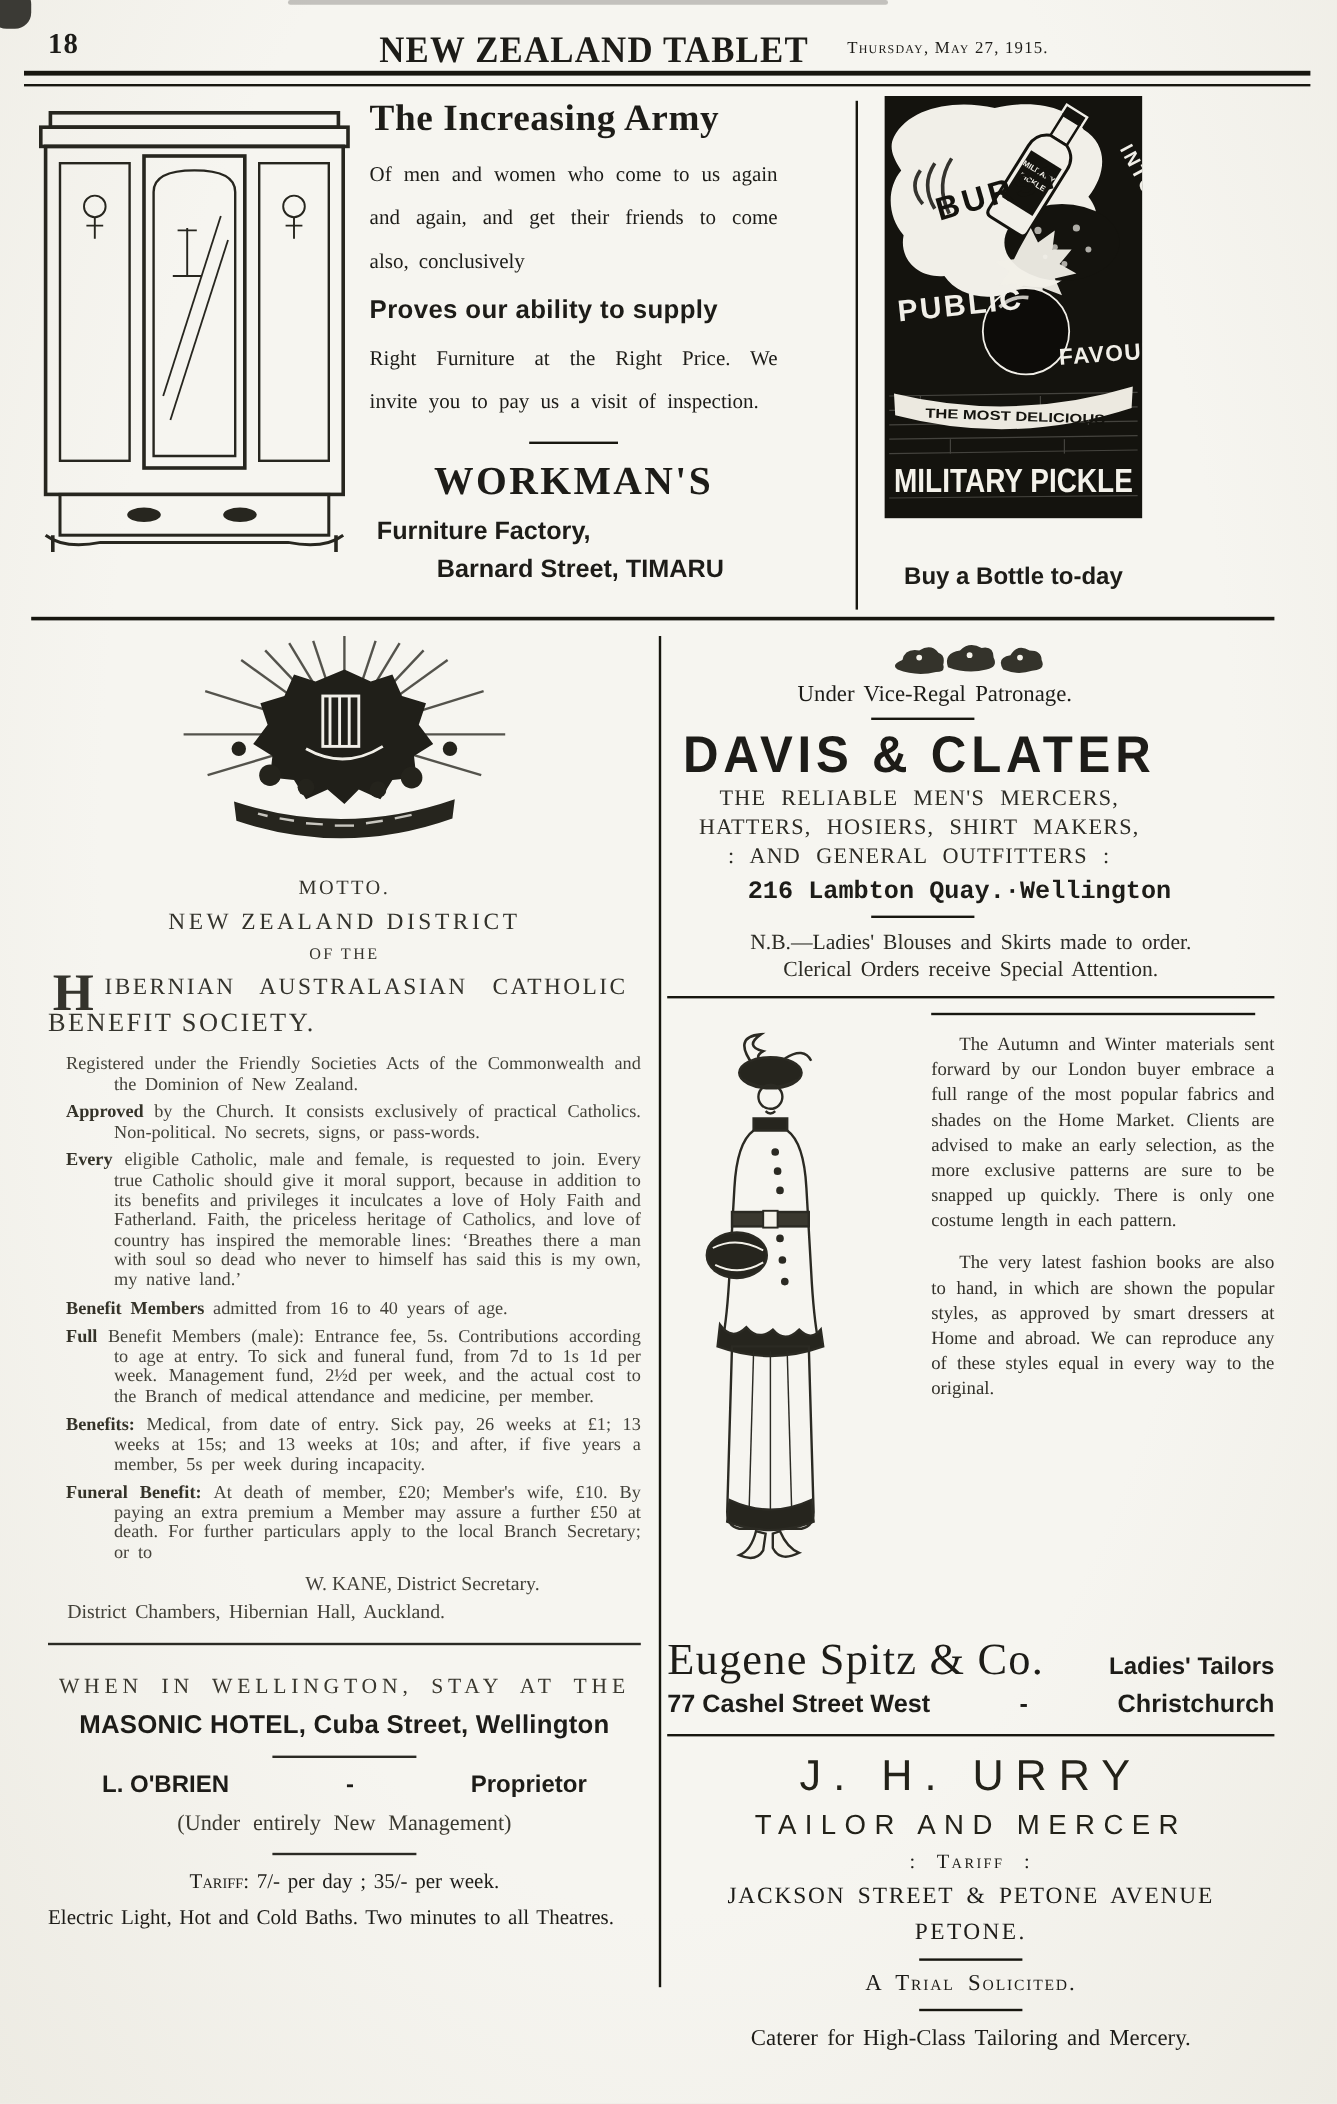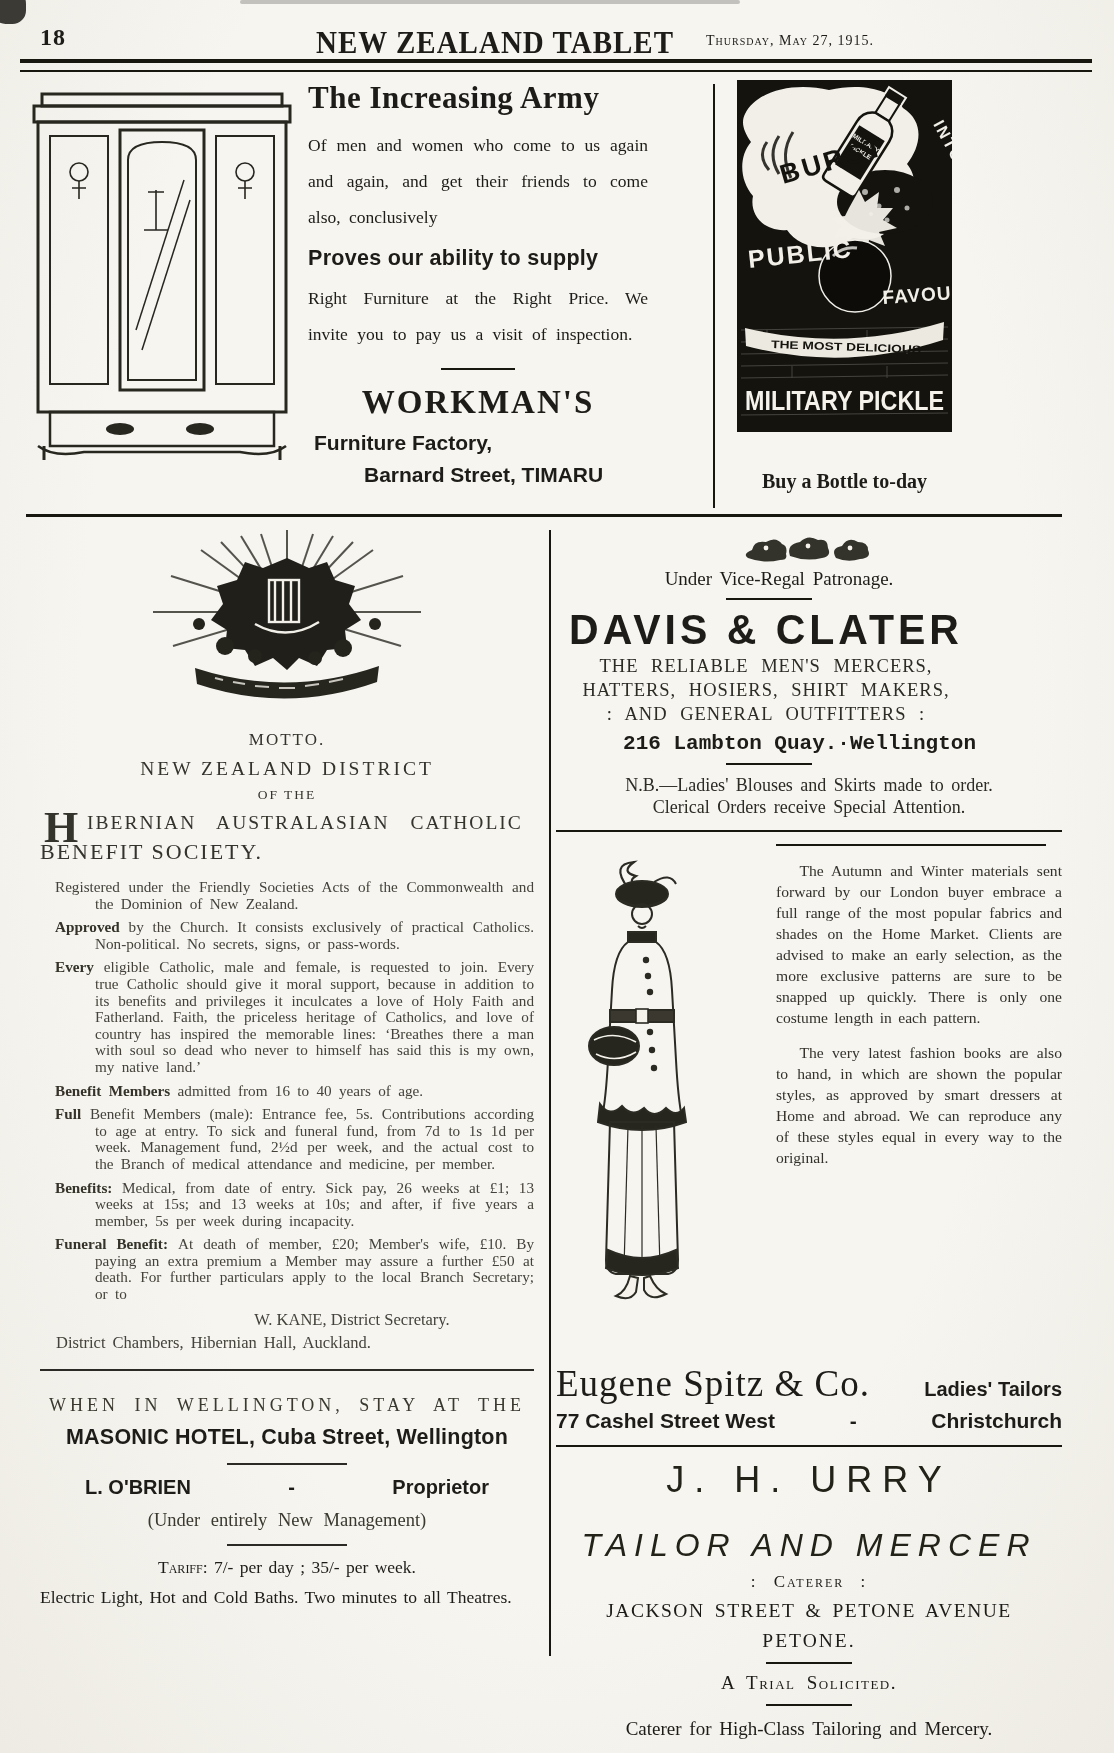--- a/index.html
+++ b/index.html
@@ -23,21 +23,21 @@
   .wk-intro{margin-top:12px;font-size:17.5px;line-height:2.05;text-align:justify;word-spacing:4px;}
   .wk-subhead{margin-top:10px;font-family:"Liberation Sans",sans-serif;font-weight:bold;font-size:21.5px;letter-spacing:.3px;}
   .wk-body{margin-top:10px;font-size:17.5px;line-height:2.05;text-align:justify;word-spacing:5px;}
   .wk-div{width:74px;border-top:2px solid #17160f;margin:16px auto 0 auto;}
   .wk-name{margin-top:14px;text-align:center;font-size:33px;font-weight:bold;letter-spacing:2px;}
   .wk-dept{margin-top:10px;margin-left:6px;font-family:"Liberation Sans",sans-serif;font-weight:bold;font-size:21px;}
   .wk-addr{margin-top:8px;margin-left:56px;font-family:"Liberation Sans",sans-serif;font-weight:bold;font-size:21px;}
   .toprule-v{left:713px;top:84px;width:2px;height:424px;}
   
   .pickle{left:737px;top:80px;width:215px;height:352px;}
-  .pickle-caption{left:737px;top:470px;width:215px;text-align:center;font-family:Liberation Serif, serif;font-weight:bold;font-size:20px;}
+  .pickle-caption{left:737px;top:470px;width:215px;text-align:center;font-family:Liberation Sans, sans-serif;font-weight:bold;font-size:20px;}
   .main-rule{left:26px;top:514px;width:1036px;height:3px;}
   .col-rule{left:549px;top:530px;width:2px;height:1126px;}
   
   .leftcol{left:40px;top:528px;width:494px;}
   .emblem{display:block;margin:0 auto;}
   .motto{margin-top:24px;font-size:17px;letter-spacing:2px;text-align:center;color:#34332c;}
   .district{margin-top:8px;font-size:19.5px;letter-spacing:3px;text-align:center;color:#34332c;}
   .ofthe{margin-top:7px;font-size:13.5px;letter-spacing:2px;text-align:center;color:#34332c;}
   .society{position:relative;margin-top:9px;color:#34332c;}
   .dropcap{position:absolute;left:4px;top:-6px;font-size:44px;font-weight:bold;line-height:1;}
@@ -72,21 +72,21 @@
   .autumn-text{margin-left:220px;width:286px;}
   .aut-h{padding-top:8px;font-size:27.5px;font-weight:bold;line-height:37px;letter-spacing:.5px;}
   .aut-div{border-top:2px solid #17160f;margin:12px 0 0 0;width:270px;}
   .aut-p{margin-top:14px;font-size:15.6px;line-height:21px;text-align:justify;text-indent:1.5em;word-spacing:2.5px;color:#33312a;}
   .spitz1{display:flex;justify-content:space-between;align-items:baseline;margin-top:6px;}
   .spitz-firm{font-size:37px;letter-spacing:1px;}
   .spitz-tag{font-family:"Liberation Sans",sans-serif;font-weight:bold;font-size:20px;}
   .spitz2{display:flex;justify-content:space-between;margin-top:4px;font-family:"Liberation Sans",sans-serif;font-weight:bold;font-size:21px;}
   .urry{text-align:center;}
   .urry-name{margin-top:12px;font-family:"Liberation Sans",sans-serif;font-size:36px;letter-spacing:10px;color:#232219;}
-  .urry-trade{margin-top:26px;font-family:"Liberation Sans",sans-serif;font-size:32px;letter-spacing:7px;color:#232219;font-style:italic;}
+  .urry-trade{margin-top:6px;font-family:"Liberation Sans",sans-serif;font-size:23px;letter-spacing:7px;color:#232219;}
   .urry-corner{margin-top:8px;font-size:17px;font-variant:small-caps;letter-spacing:2px;word-spacing:10px;}
   .urry-a1{margin-top:8px;font-size:19.5px;letter-spacing:1.5px;word-spacing:4px;}
   .urry-a2{margin-top:8px;font-size:19.5px;letter-spacing:2px;}
   .urry-div{width:86px;border-top:2px solid #17160f;margin:10px auto 0 auto;}
   .urry-trial{margin-top:8px;font-size:19px;font-variant:small-caps;letter-spacing:1.5px;word-spacing:5px;}
   .urry-tag{margin-top:12px;font-size:19px;word-spacing:3px;}
 </style>
 </head>
 <body>
 
@@ -395,21 +395,21 @@
       <span>77 Cashel Street West</span>
       <span>-</span>
       <span>Christchurch</span>
     </div>
 
     <div class="rc-rule"></div>
 
     <div class="urry">
       <div class="urry-name">J. H. URRY</div>
       <div class="urry-trade">TAILOR AND MERCER</div>
-      <div class="urry-corner">: Caterer :</div>
+      <div class="urry-corner">: Tariff :</div>
       <div class="urry-a1">JACKSON STREET &amp; PETONE AVENUE</div>
       <div class="urry-a2">PETONE.</div>
       <div class="urry-div"></div>
       <div class="urry-trial">A Trial Solicited.</div>
       <div class="urry-div"></div>
       <div class="urry-tag">Caterer for High-Class Tailoring and Mercery.</div>
     </div>
   </div>
 
 </div>

